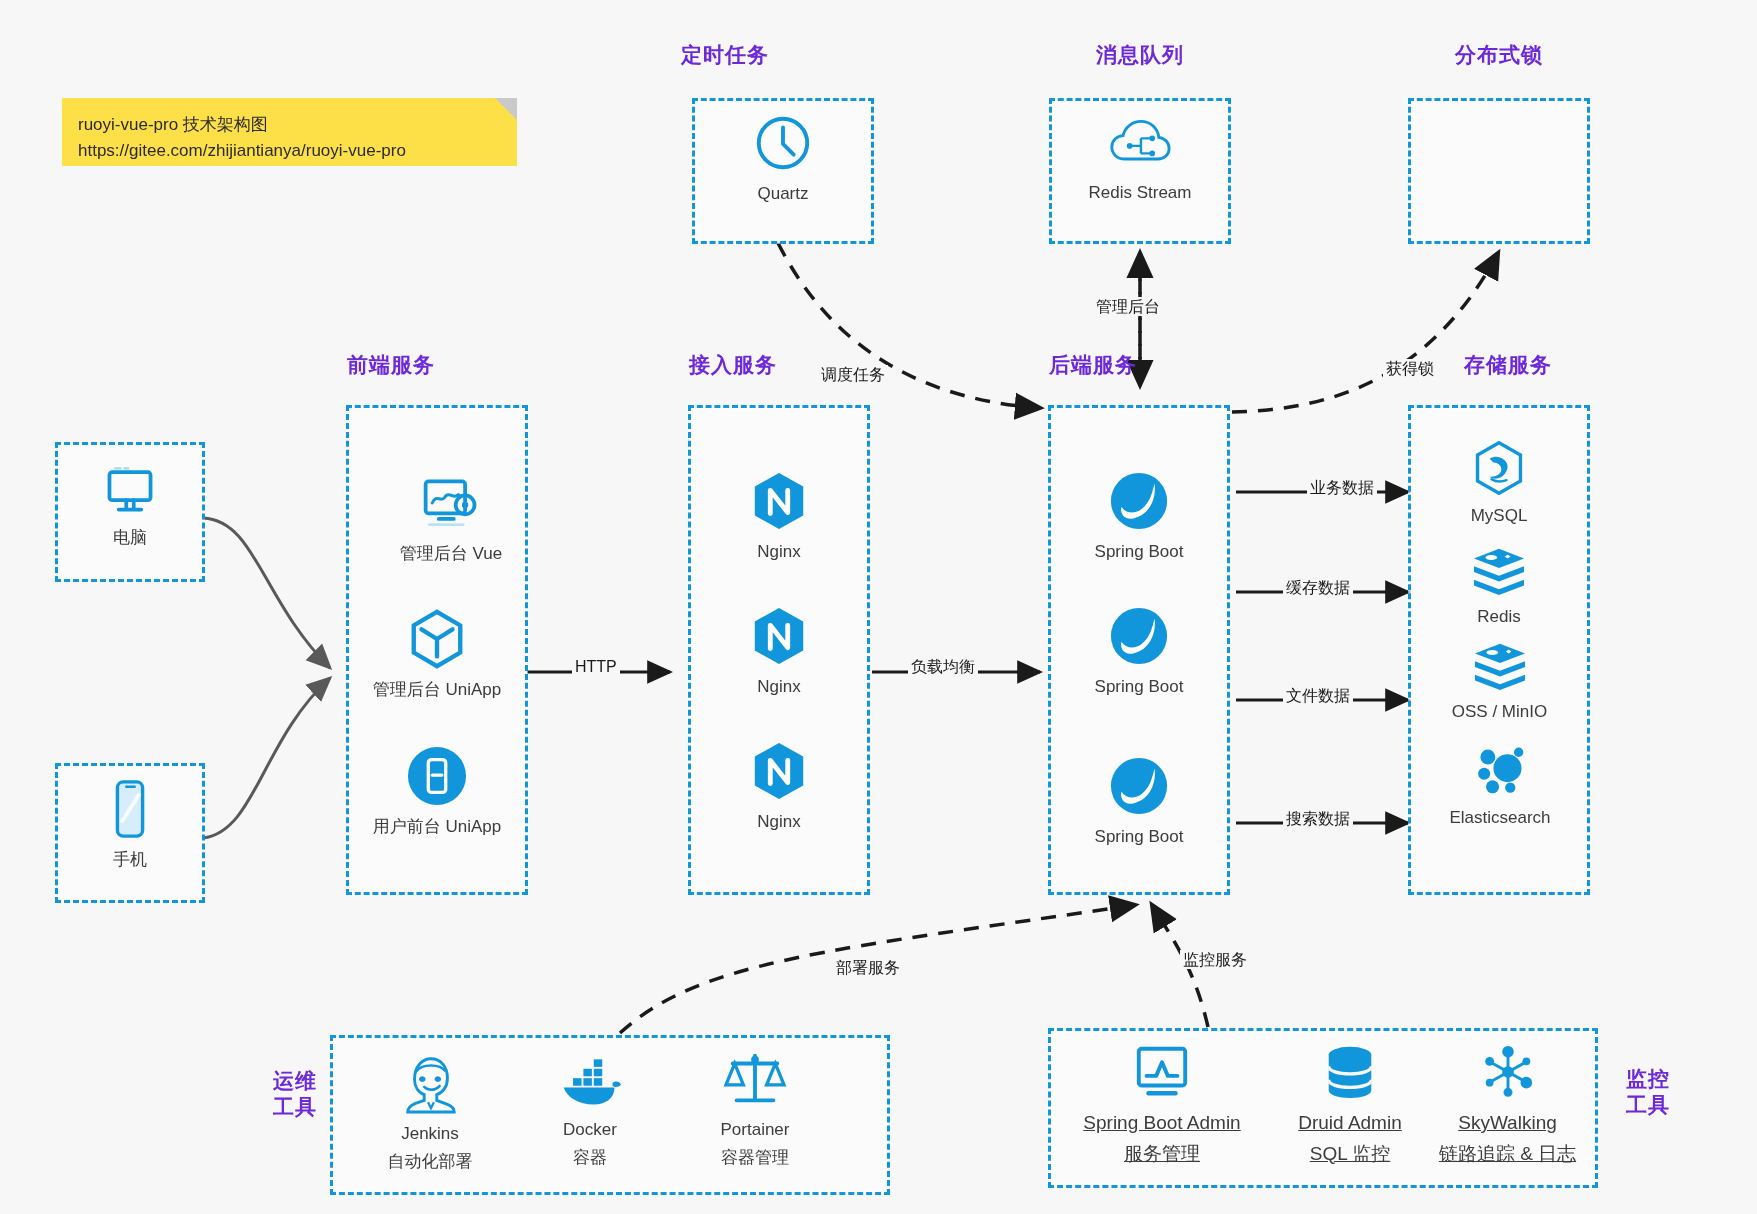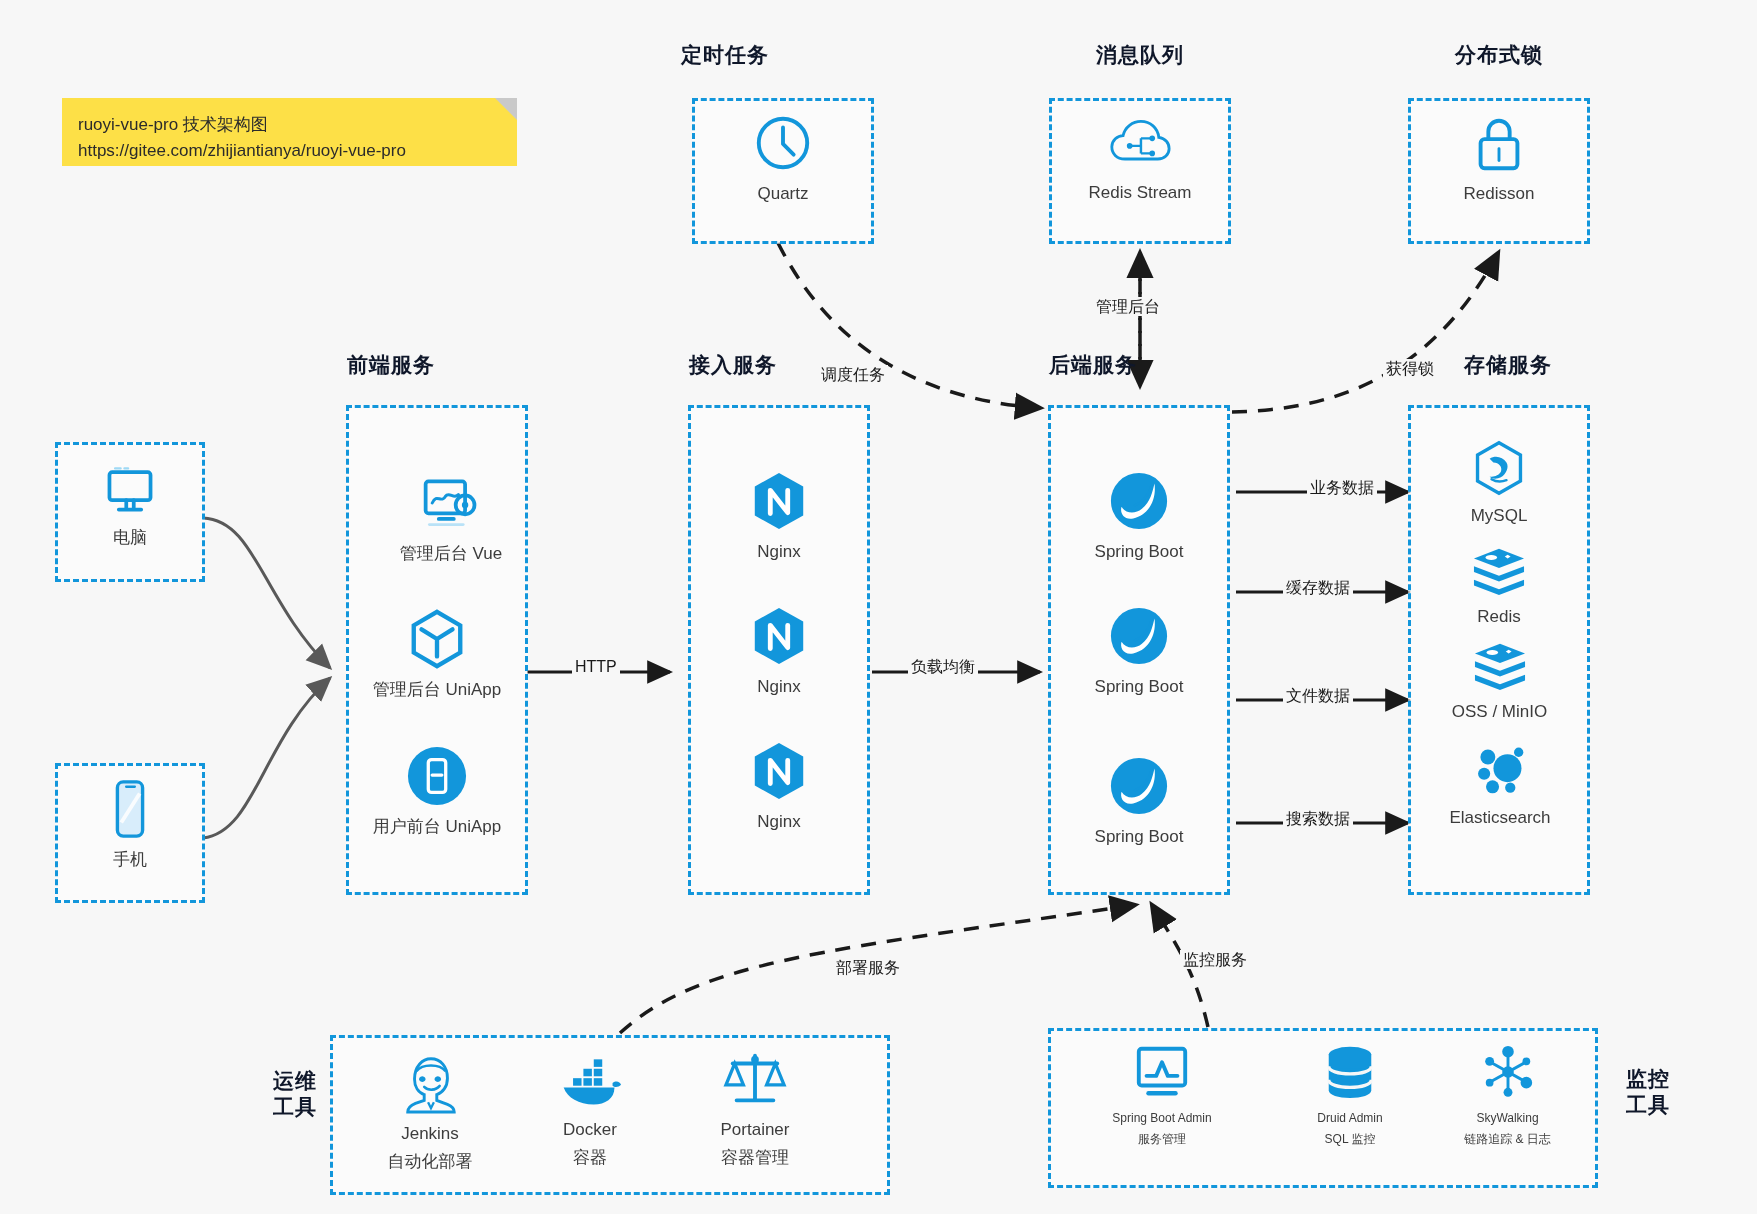--- a/index.html
+++ b/index.html
@@ -15,21 +15,21 @@
 
   
   .group{
     position:absolute;
     border:3px dashed #1296db;
     background:rgba(255,255,255,0.55);
     box-sizing:border-box;
   }
   .group-title{
     position:absolute;
-    color:#0f172a;
+    color:#6d28d9;
     font-weight:bold;
     font-size:21px;
     letter-spacing:1px;
     text-align:center;
     white-space:nowrap;
     line-height:1.25;
     font-family:Liberation Serif, serif;
   }
 
   
@@ -42,21 +42,21 @@
     text-align:center;
   }
   .node .ico{display:block;}
   .cap{
     color:#3c3c3c;
     font-size:17px;
     line-height:1.35;
     white-space:nowrap;
     margin-top:5px;
   }
-  .cap.sm{font-size:12px;}
+  .cap.sm{font-size:19px;text-decoration:underline;}
 
   
   .elabel{
     position:absolute;
     font-size:16px;
     color:#1a1a1a;
     background:#f7f7f7;
     padding:0 3px;
     white-space:nowrap;
     line-height:1.2;
@@ -152,30 +152,20 @@
         <circle cx="22" cy="30" r="3" fill="#1296db"></circle>
         <circle cx="46" cy="22" r="3" fill="#1296db"></circle>
         <circle cx="46" cy="38" r="3" fill="#1296db"></circle>
       </svg>
     </span>
     <span class="cap">Redis Stream</span>
   </div>
 
   <div class="group-title" style="left:1409px;top:42px;width:180px;">分布式锁</div>
   <div class="group" style="left:1408px;top:98px;width:182px;height:146px;"></div>
-  <div class="node" style="left:1428px;top:112px;width:142px;">
-    <span class="ico">
-      <svg width="58" height="62" viewBox="0 0 58 64">
-        <rect x="10" y="28" width="38" height="30" rx="4" fill="none" stroke="#1296db" stroke-width="4"></rect>
-        <path d="M18 28 L18 20 A11 11 0 0 1 40 20 L40 28" fill="none" stroke="#1296db" stroke-width="4"></path>
-        <path d="M29 38 L29 50" stroke="#1296db" stroke-width="3" stroke-linecap="round"></path>
-      </svg>
-    </span>
-    <span class="cap">Redisson</span>
-  </div>
 
   <div class="group" style="left:55px;top:442px;width:150px;height:140px;"></div>
   <div class="node" style="left:65px;top:460px;width:130px;">
     <span class="ico">
       <svg width="56" height="58" viewBox="0 0 60 60">
         <rect x="8" y="12" width="44" height="30" rx="3" fill="none" stroke="#1296db" stroke-width="4"></rect>
         <path d="M26 42 L26 50 M34 42 L34 50 M18 52 L42 52" stroke="#1296db" stroke-width="4" stroke-linecap="round"></path>
         <path d="M14 8 L20 8 M24 8 L28 8" stroke="#9ed9f5" stroke-width="2.4" stroke-linecap="round"></path>
       </svg>
     </span>

